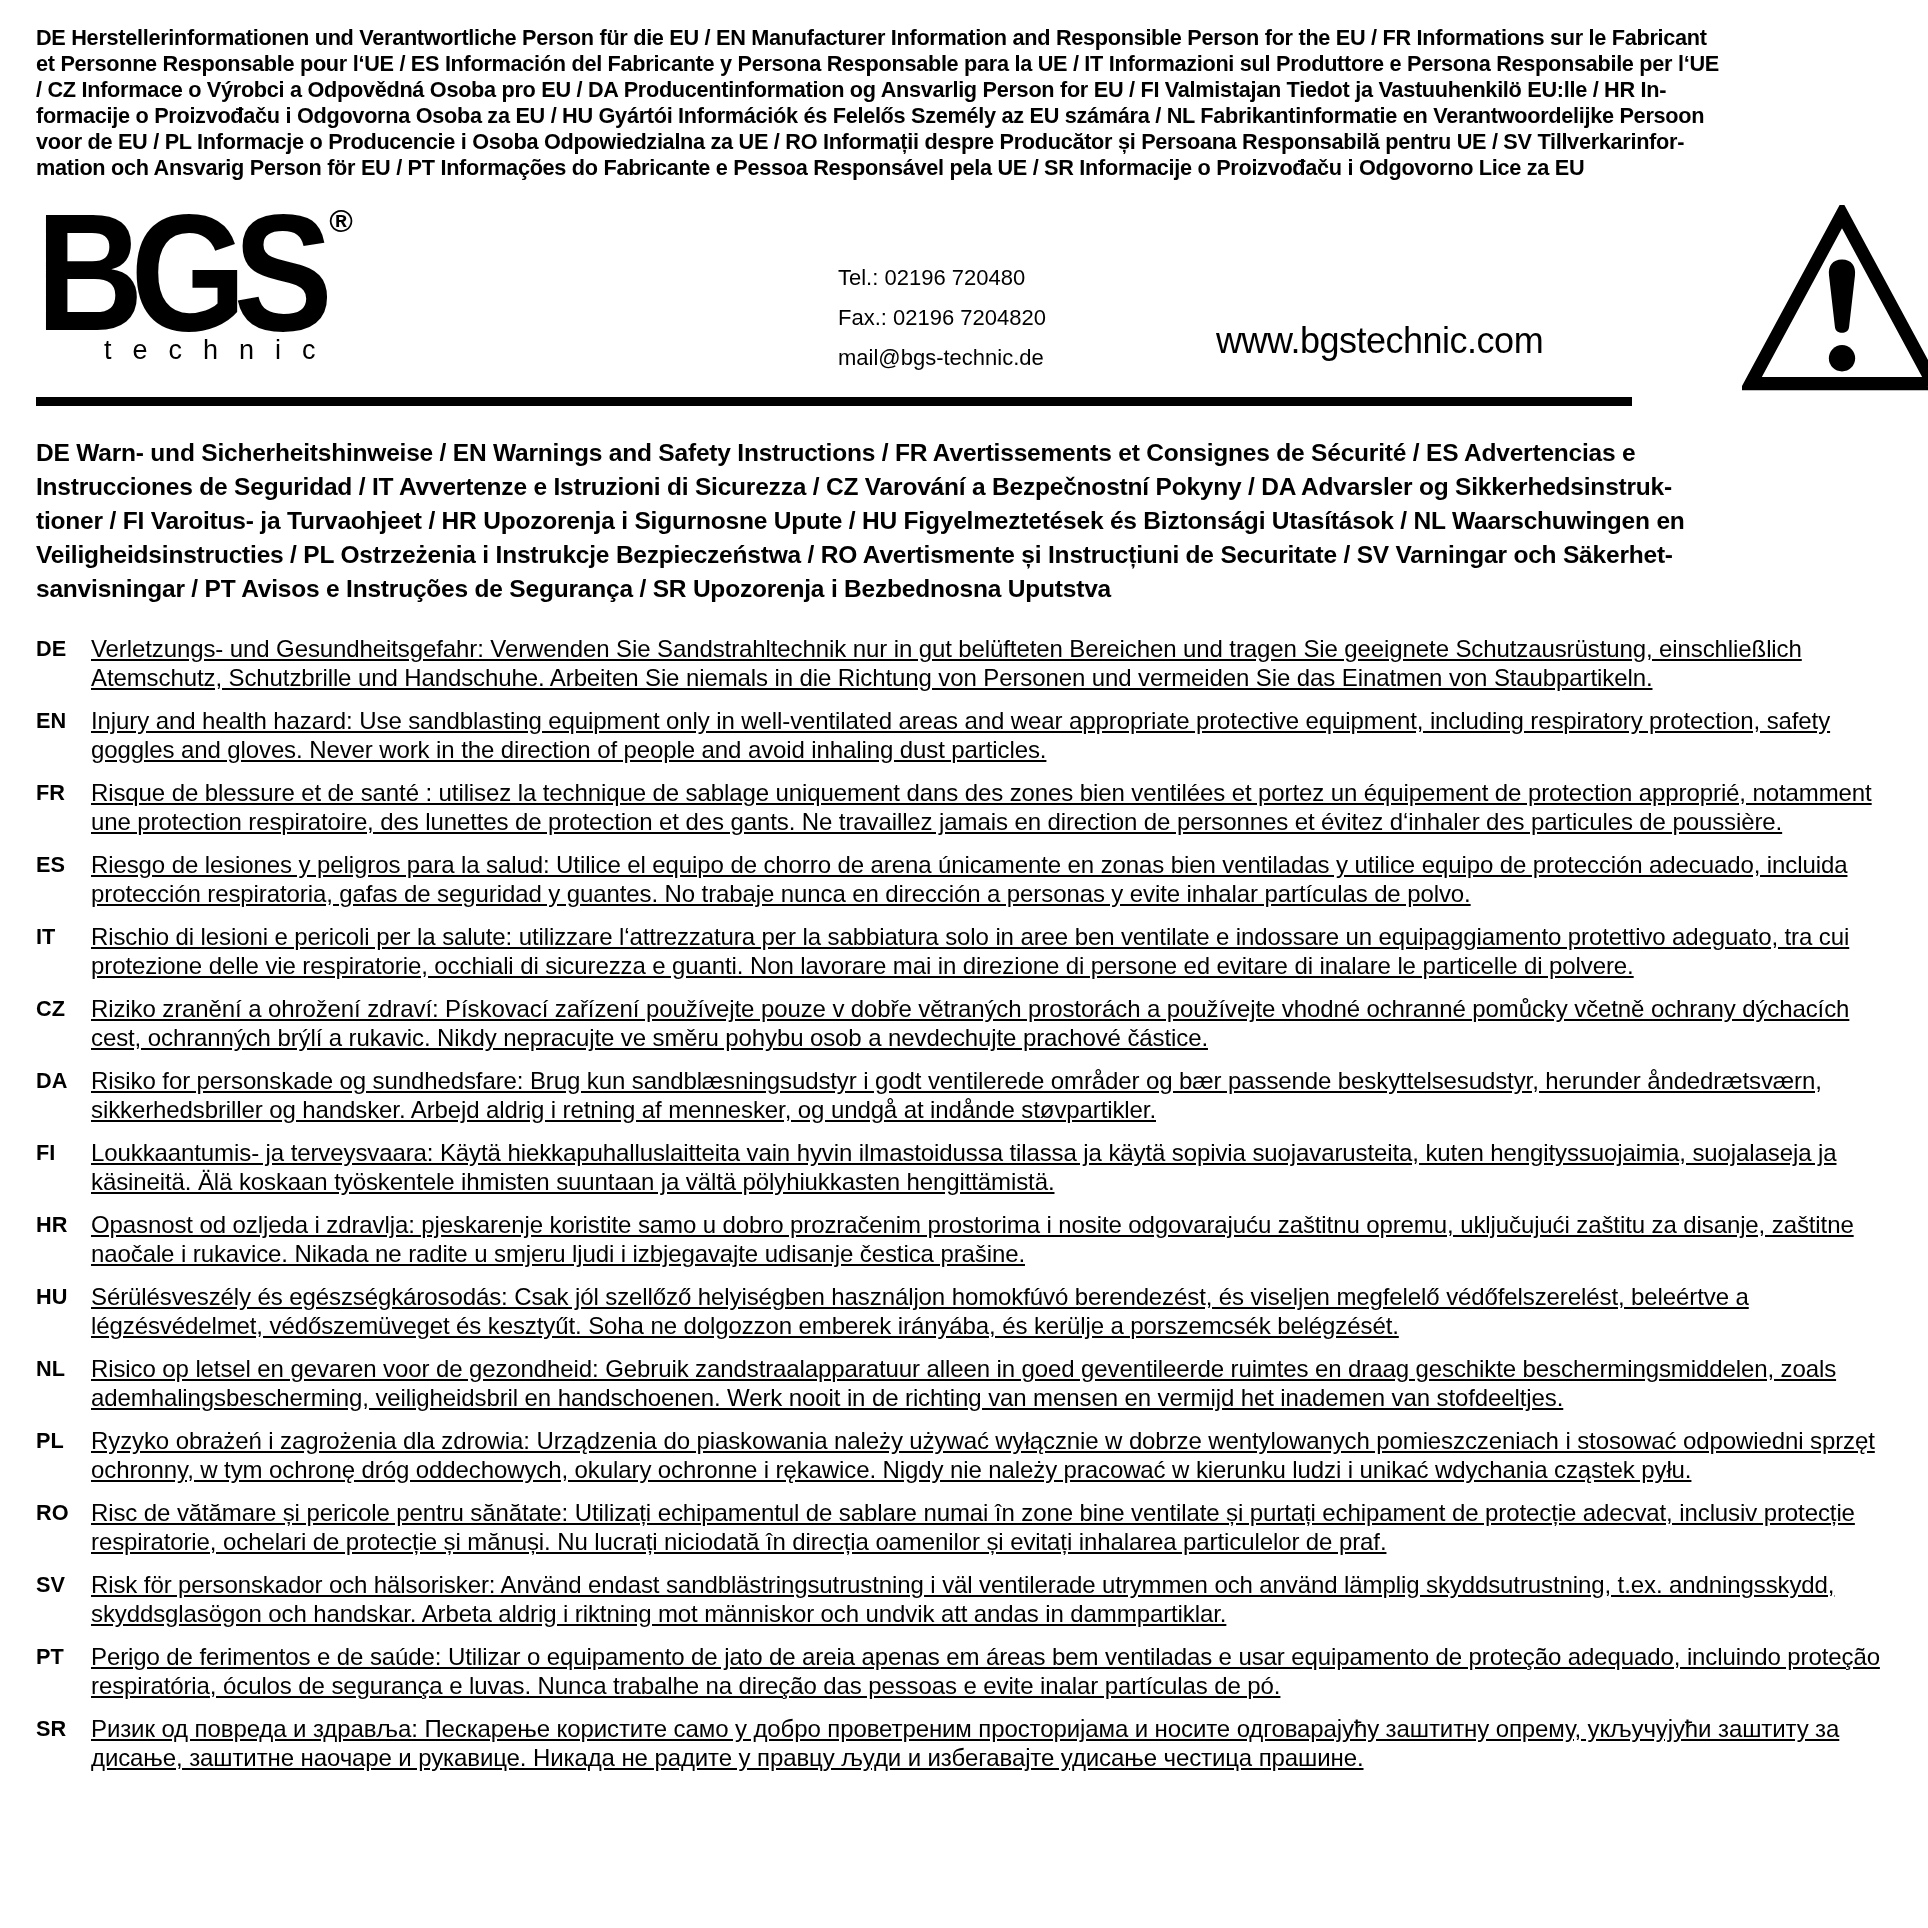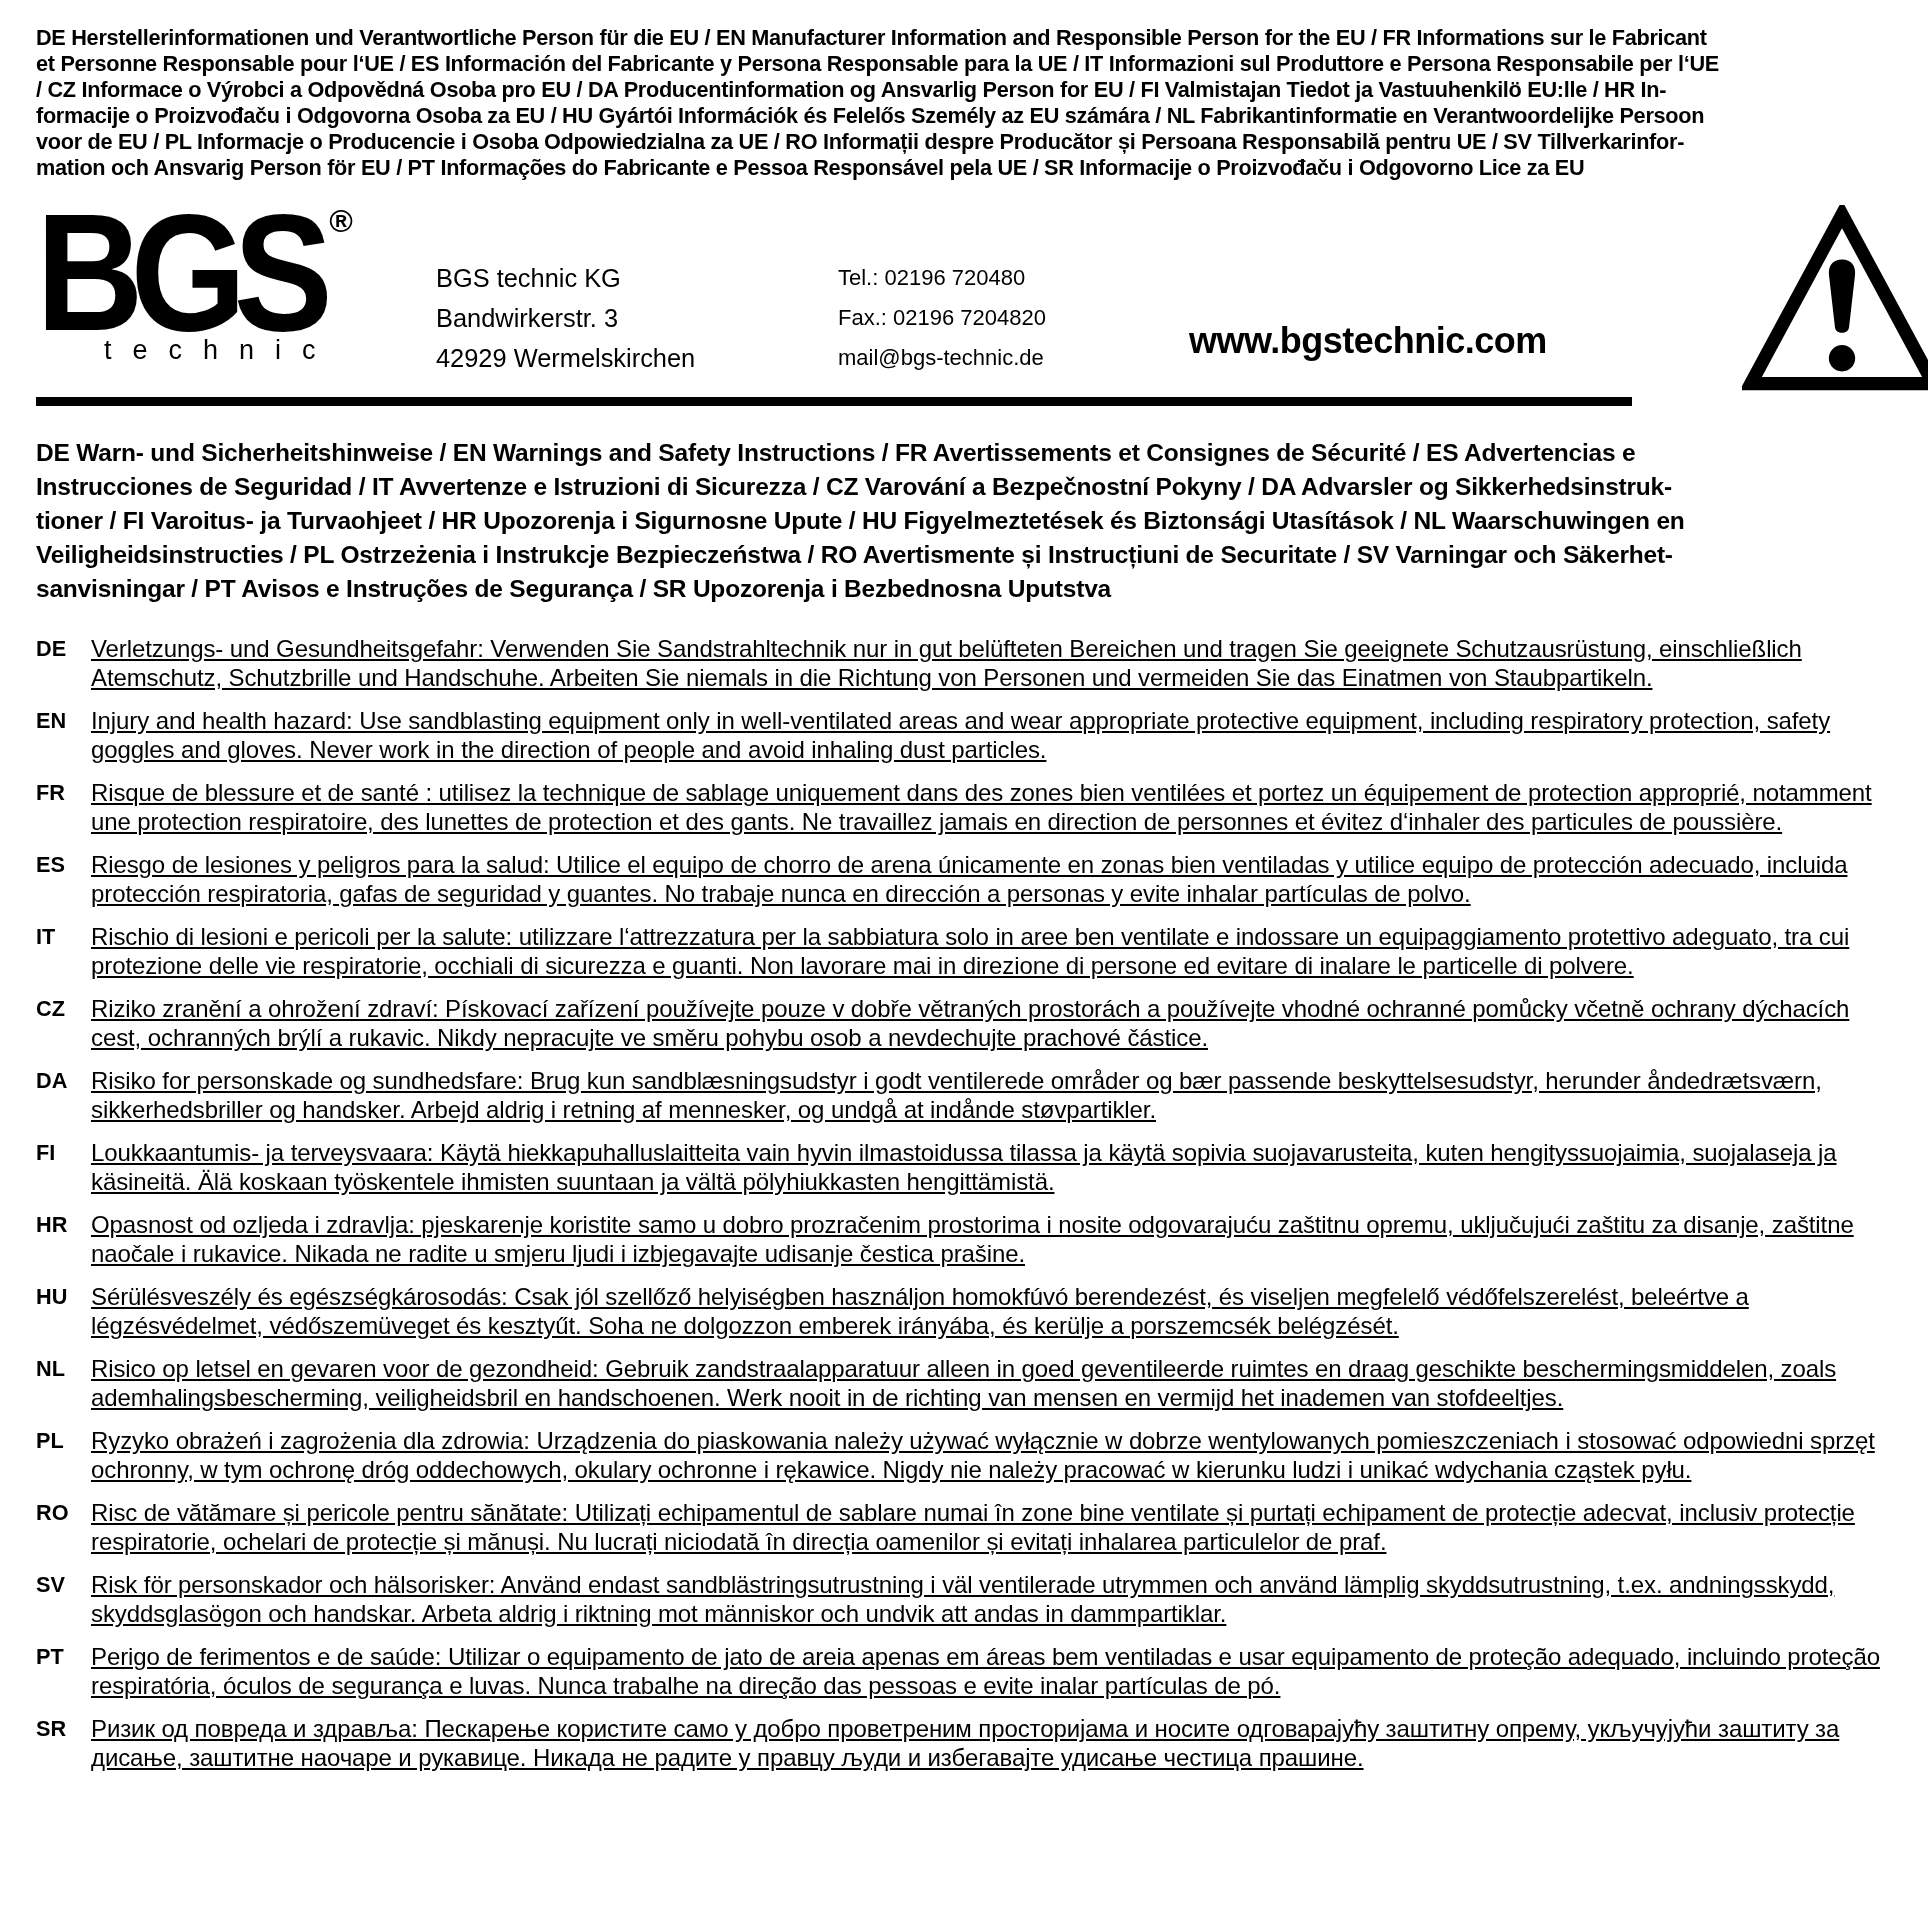--- a/index.html
+++ b/index.html
@@ -16,21 +16,21 @@
   .logo{position:absolute;left:0;top:13px;width:339px;}
   .logo-main{font-weight:bold;font-size:149px;line-height:113px;
              letter-spacing:-13px;transform:scaleY(1.12);transform-origin:top left;
              display:inline-block;}
   .logo-reg{font-weight:bold;font-size:32px;vertical-align:top;
             position:relative;top:-5.6px;left:9.4px;letter-spacing:0;}
   .logo-technic{font-weight:normal;font-size:27px;letter-spacing:21px;
                 margin-top:13px;padding-left:68px;}
   .addr-block{position:absolute;left:400px;top:62px;font-size:25.4px;line-height:40px;}
   .contact-block{position:absolute;left:802px;top:62px;font-size:22px;line-height:40px;}
-  .website{position:absolute;left:1153px;top:124px;font-weight:bold;
+  .website{position:absolute;left:1180px;top:124px;font-weight:normal;
            font-size:36px;letter-spacing:-0.5px;}
   .warn-triangle{position:absolute;left:1706px;top:9.4px;}
 
   .rule{height:8.5px;background:#000;width:1596px;margin-top:1.9px;}
 
   
   .warn-heading{font-weight:bold;font-size:24.5px;line-height:34px;
                 letter-spacing:-0.2px;white-space:pre-line;margin-top:30px;}
 
   
@@ -53,25 +53,20 @@
 
   <div class="company-band">
 
     <div class="logo">
       <div>
         <span class="logo-main">BGS</span><span class="logo-reg">®</span>
       </div>
       <div class="logo-technic">technic</div>
     </div>
 
-    <div class="addr-block">
-      <div>BGS technic KG</div>
-      <div>Bandwirkerstr. 3</div>
-      <div>42929 Wermelskirchen</div>
-    </div>
 
     <div class="contact-block">
       <div>Tel.: 02196 720480</div>
       <div>Fax.: 02196 7204820</div>
       <div>mail@bgs-technic.de</div>
     </div>
 
     <div class="website">www.bgstechnic.com</div>
 
     <div class="warn-triangle">

